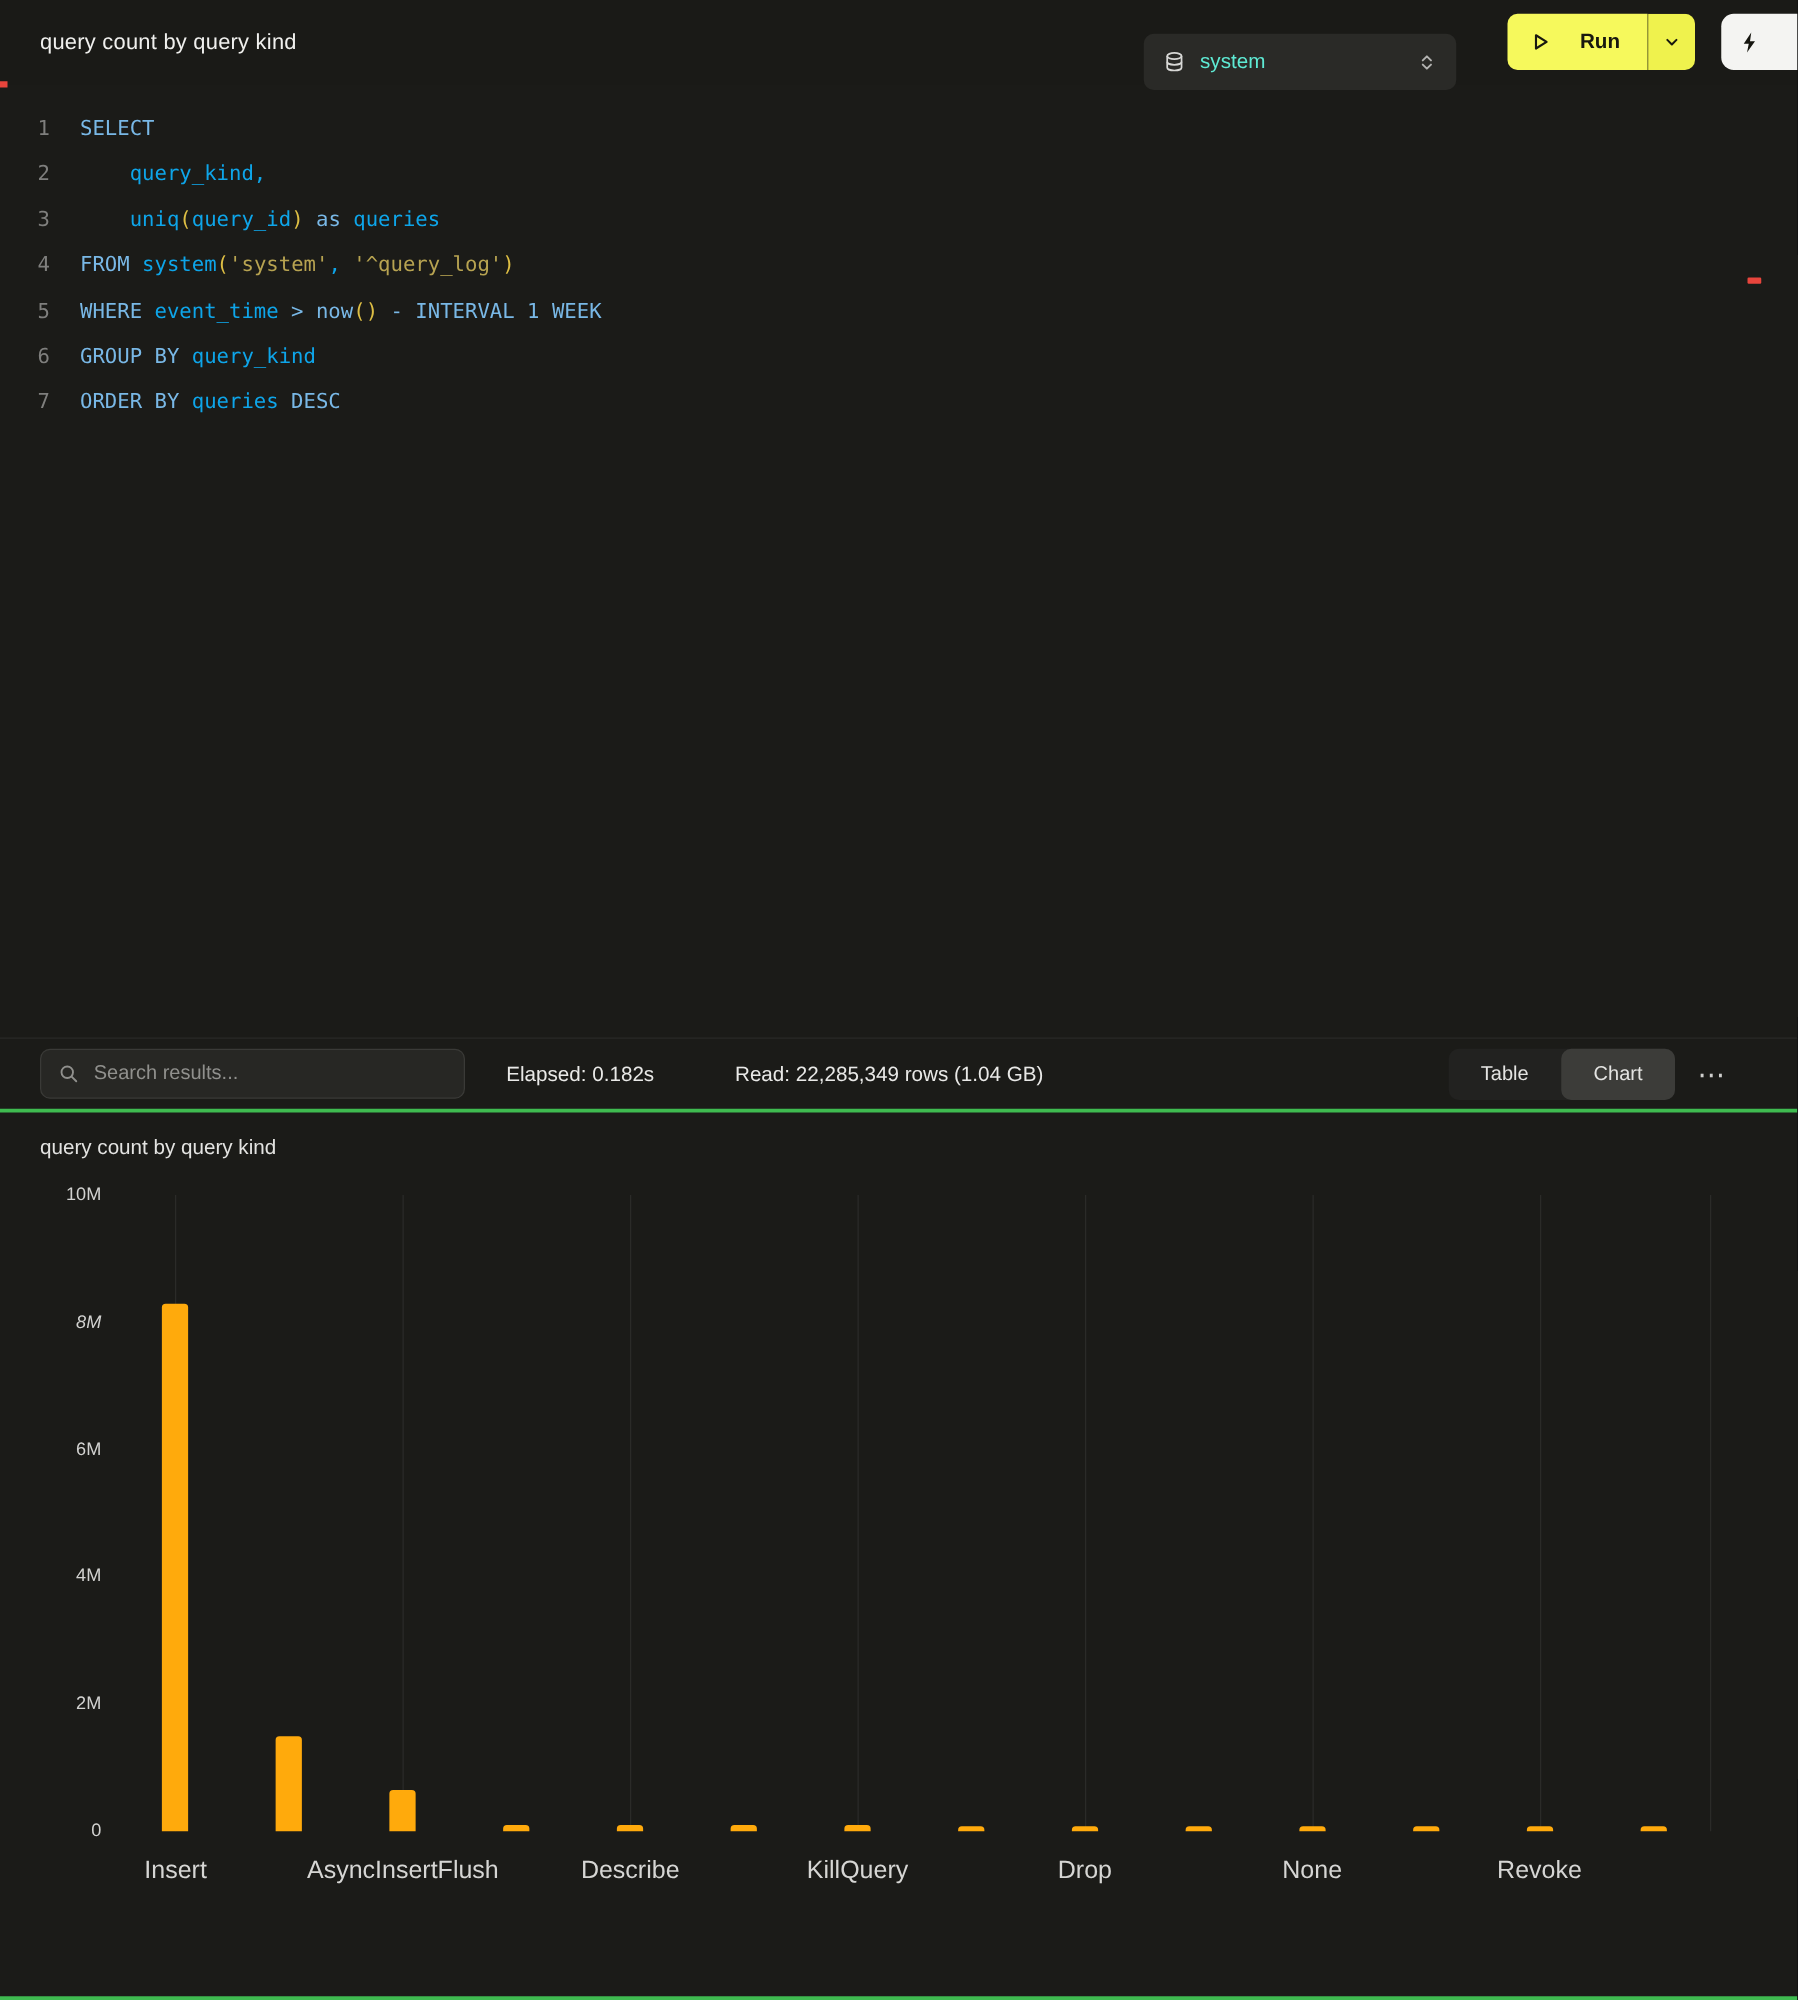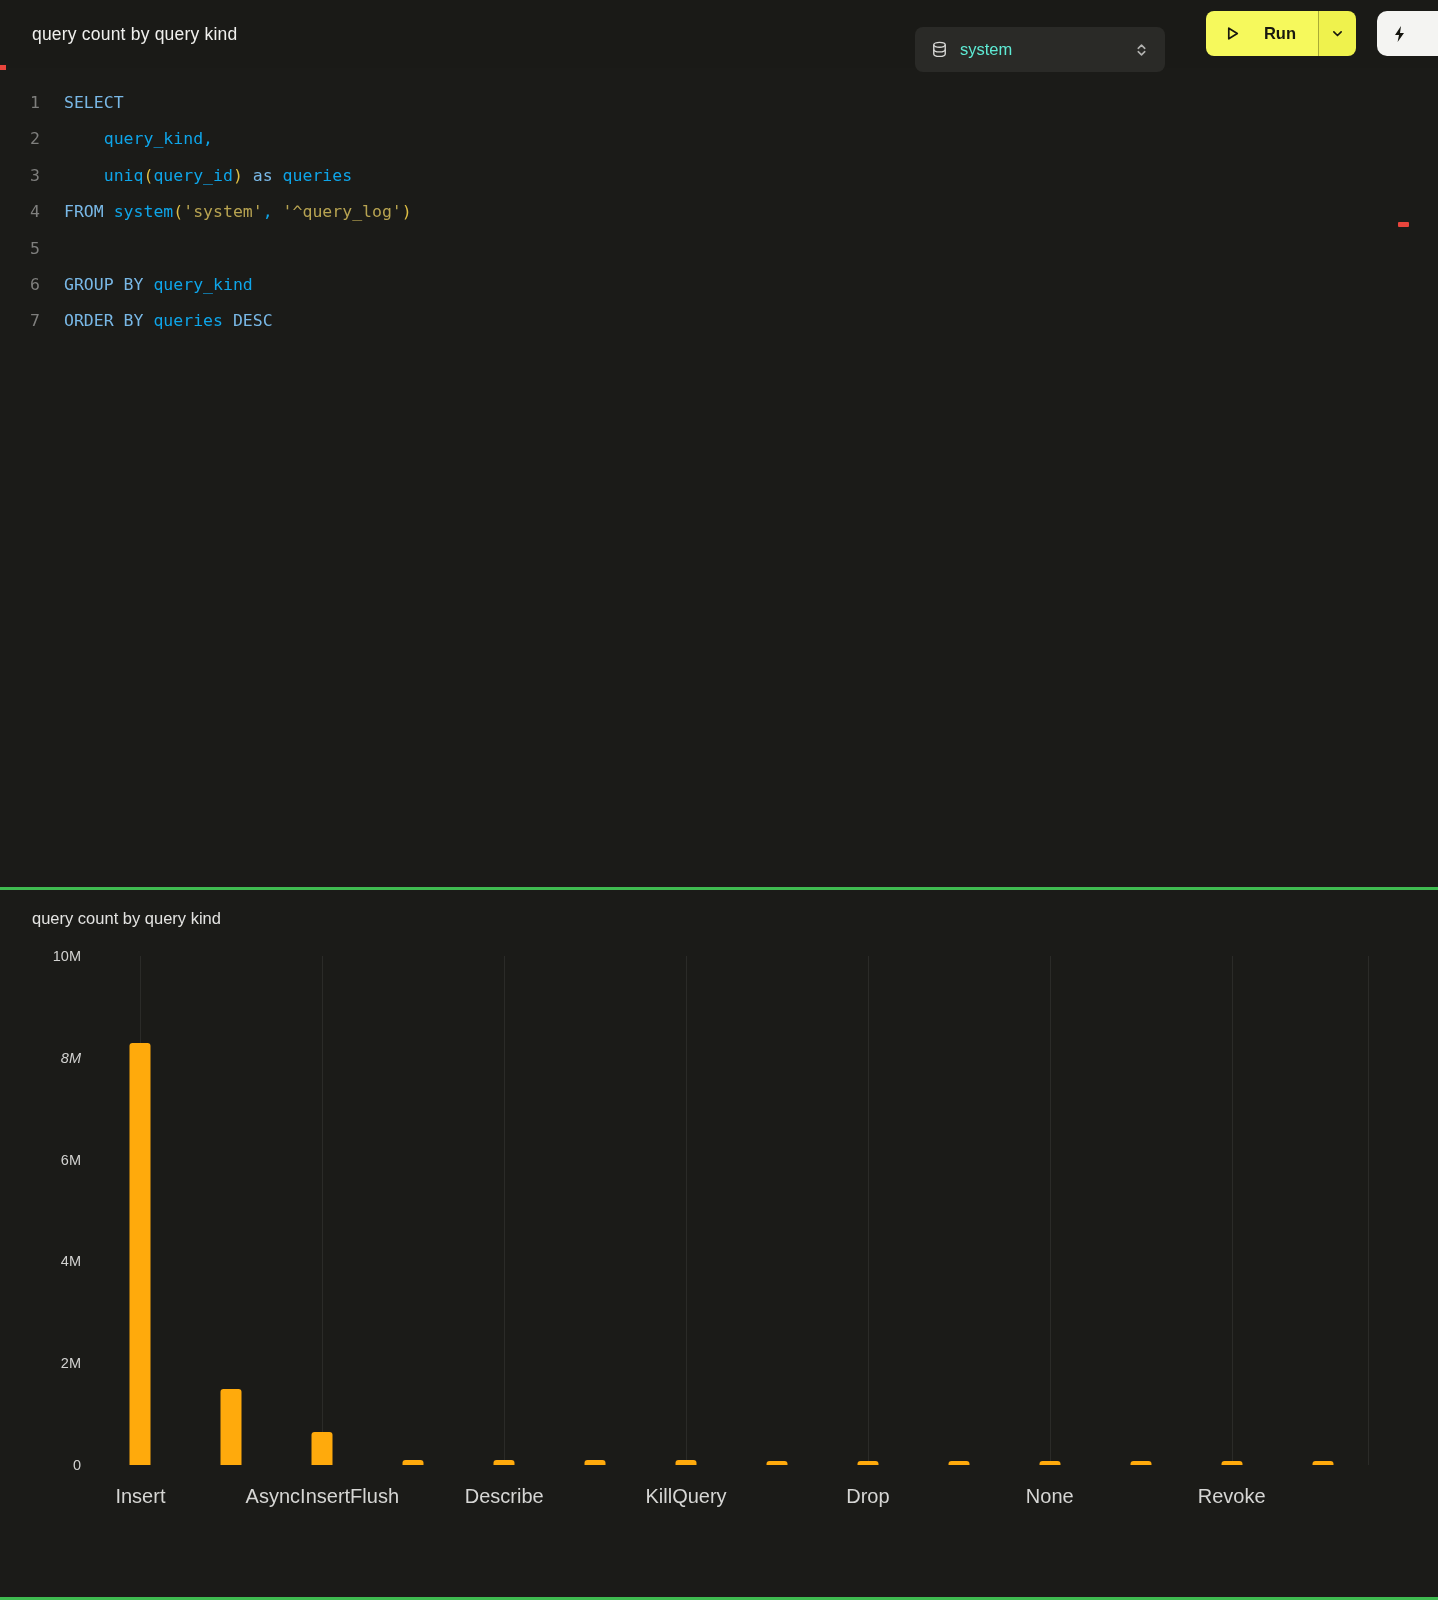--- a/index.html
+++ b/index.html
@@ -125,28 +125,46 @@
       </span>
     </button>
   </header>
 
   <section class="editor">
     <div id="code-lines">
         <div class="code-line"><span class="ln">1</span><span class="code"><span class="tok-kw">SELECT</span></span></div>
         <div class="code-line"><span class="ln">2</span><span class="code"><span class="tok-tx">    query_kind</span><span class="tok-tx">,</span></span></div>
         <div class="code-line"><span class="ln">3</span><span class="code"><span class="tok-tx">    uniq</span><span class="tok-br">(</span><span class="tok-tx">query_id</span><span class="tok-br">)</span><span class="tok-tx"> </span><span class="tok-kw">as</span><span class="tok-tx"> queries</span></span></div>
         <div class="code-line"><span class="ln">4</span><span class="code"><span class="tok-kw">FROM</span><span class="tok-tx"> system</span><span class="tok-br">(</span><span class="tok-str">'system'</span><span class="tok-tx">, </span><span class="tok-str">'^query_log'</span><span class="tok-br">)</span></span></div>
-        <div class="code-line"><span class="ln">5</span></div>
+        <div class="code-line"><span class="ln">5</span><span class="code"><span class="tok-kw">WHERE</span><span class="tok-tx"> event_time </span><span class="tok-kw">&gt; </span><span class="tok-kw">now</span><span class="tok-br">()</span><span class="tok-kw"> - </span><span class="tok-kw">INTERVAL 1 WEEK</span></span></div>
         <div class="code-line"><span class="ln">6</span><span class="code"><span class="tok-kw">GROUP BY</span><span class="tok-tx"> query_kind</span></span></div>
         <div class="code-line"><span class="ln">7</span><span class="code"><span class="tok-kw">ORDER BY</span><span class="tok-tx"> queries </span><span class="tok-kw">DESC</span></span></div>
       </div>
   </section>
   <div class="red-left"></div>
   <div class="red-right"></div>
 
+  <section class="results">
+    <div class="search">
+      <span style="display:flex;">
+        <svg width="16" height="16" viewBox="0 0 16 16" fill="none" stroke="#90908d" stroke-width="1.5" stroke-linecap="round">
+          <circle cx="6.8" cy="6.8" r="4.6"></circle>
+            <path d="M10.3 10.3 L14 14"></path>
+        </svg>
+      </span>
+      <input type="text" placeholder="Search results..." style="">
+    </div>
+    <div class="stat stat-elapsed">Elapsed: 0.182s</div>
+    <div class="stat stat-read">Read: 22,285,349 rows (1.04 GB)</div>
+    <div class="view-tabs" id="view-tabs">
+        <div class="view-tab">Table</div>
+        <div class="view-tab active">Chart</div>
+      </div>
+    <div class="more-btn">⋯</div>
+  </section>
 
   <div class="divider-green" style="background: rgb(63, 187, 80);"></div>
 
   <section class="chart-panel">
     <div class="chart-title">query count by query kind</div>
     <div class="plot" id="plot">
         <div class="ytick" style="bottom: 0%;">0</div>
         <div class="ytick" style="bottom: 20%;">2M</div>
         <div class="ytick" style="bottom: 40%;">4M</div>
         <div class="ytick" style="bottom: 60%;">6M</div>

